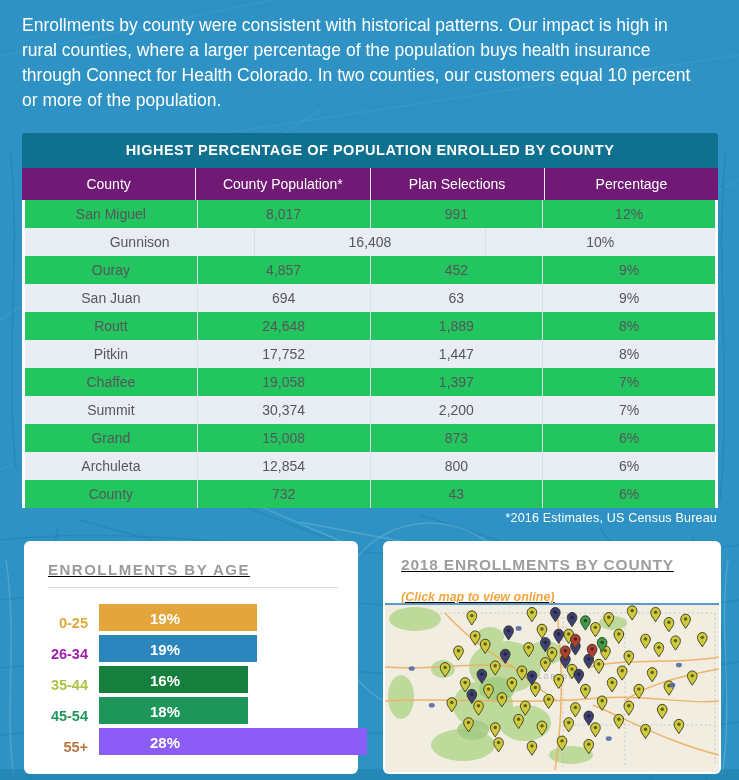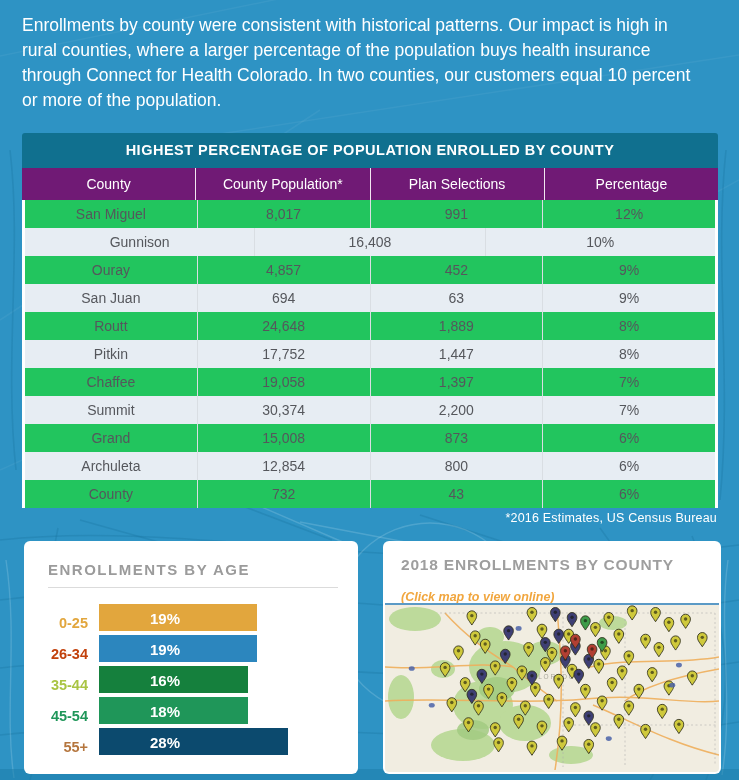--- a/index.html
+++ b/index.html
@@ -26,21 +26,21 @@
   .table-body{background:#FFFFFF;padding:0 3px;}
   .tr{display:flex;height:28px;background:#22c55e;}
   .tr.alt{background:#E7EDF3;}
   .td{flex:1;line-height:28px;text-align:center;font-size:14px;color:#55575C;
     border-right:1px solid #D9DEE3;}
   .td:last-child{border-right:none;}
   .footnote{position:absolute;top:511px;right:22px;color:#FFFFFF;font-size:12.5px;letter-spacing:.2px;}
 
   
   .card{position:absolute;background:#FFFFFF;border-radius:6px;border:2px solid rgba(255,255,255,.5);
-    box-sizing:border-box;}
+    box-sizing:border-box;text-decoration:underline;}
 
   
   .age-card{left:24px;top:541px;width:334px;height:233px;}
   .age-title{margin:18px 20px 0 22px;font-size:15px;font-weight:700;color:#9B9B9B;letter-spacing:1.5px;}
   .age-divider{margin:9px 18px 0 22px;border:none;border-top:1px solid #DBDBDB;}
   .age-bars{position:absolute;left:0;top:61px;right:0;}
   .bar-row{display:flex;align-items:flex-end;height:27px;margin-bottom:4px;}
   .bar-label{width:62px;text-align:right;font-weight:700;font-size:14.5px;margin-right:11px;flex:none;}
   .bar{height:27px;position:relative;flex:none;}
   .bar-pct{position:absolute;left:66px;top:50%;transform:translate(-50%,-50%);
@@ -181,40 +181,40 @@
     <div class="age-title">ENROLLMENTS BY AGE</div>
     <hr class="age-divider">
     <div class="age-bars">
         <div class="bar-row">
           <div class="bar-label" style="color: rgb(226, 166, 61);">0-25</div>
           <div class="bar" style="background: rgb(226, 166, 61); width: 158px;">
             <span class="bar-pct">19%</span>
           </div>
         </div>
         <div class="bar-row">
-          <div class="bar-label" style="color: #c2410c;">26-34</div>
+          <div class="bar-label" style="color: #a21caf;">26-34</div>
           <div class="bar" style="background: rgb(44, 134, 190); width: 158px;">
             <span class="bar-pct">19%</span>
           </div>
         </div>
         <div class="bar-row">
           <div class="bar-label" style="color: rgb(169, 196, 67);">35-44</div>
           <div class="bar" style="background: #15803d; width: 149px;">
             <span class="bar-pct">16%</span>
           </div>
         </div>
         <div class="bar-row">
           <div class="bar-label" style="color: rgb(31, 150, 89);">45-54</div>
           <div class="bar" style="background: rgb(31, 150, 89); width: 149px;">
             <span class="bar-pct">18%</span>
           </div>
         </div>
         <div class="bar-row">
           <div class="bar-label" style="color: rgb(181, 118, 62);">55+</div>
-          <div class="bar" style="background: #0c4a6e; width: 189px;">
+          <div class="bar" style="background: #8b5cf6; width: 268px;">
             <span class="bar-pct">28%</span>
           </div>
         </div>
       </div>
   </div>
 
   <div class="card map-card">
     <div class="map-header">
       <div class="map-title">2018 ENROLLMENTS BY COUNTY</div>
       <div class="map-subtitle">(Click map to view online)</div>

